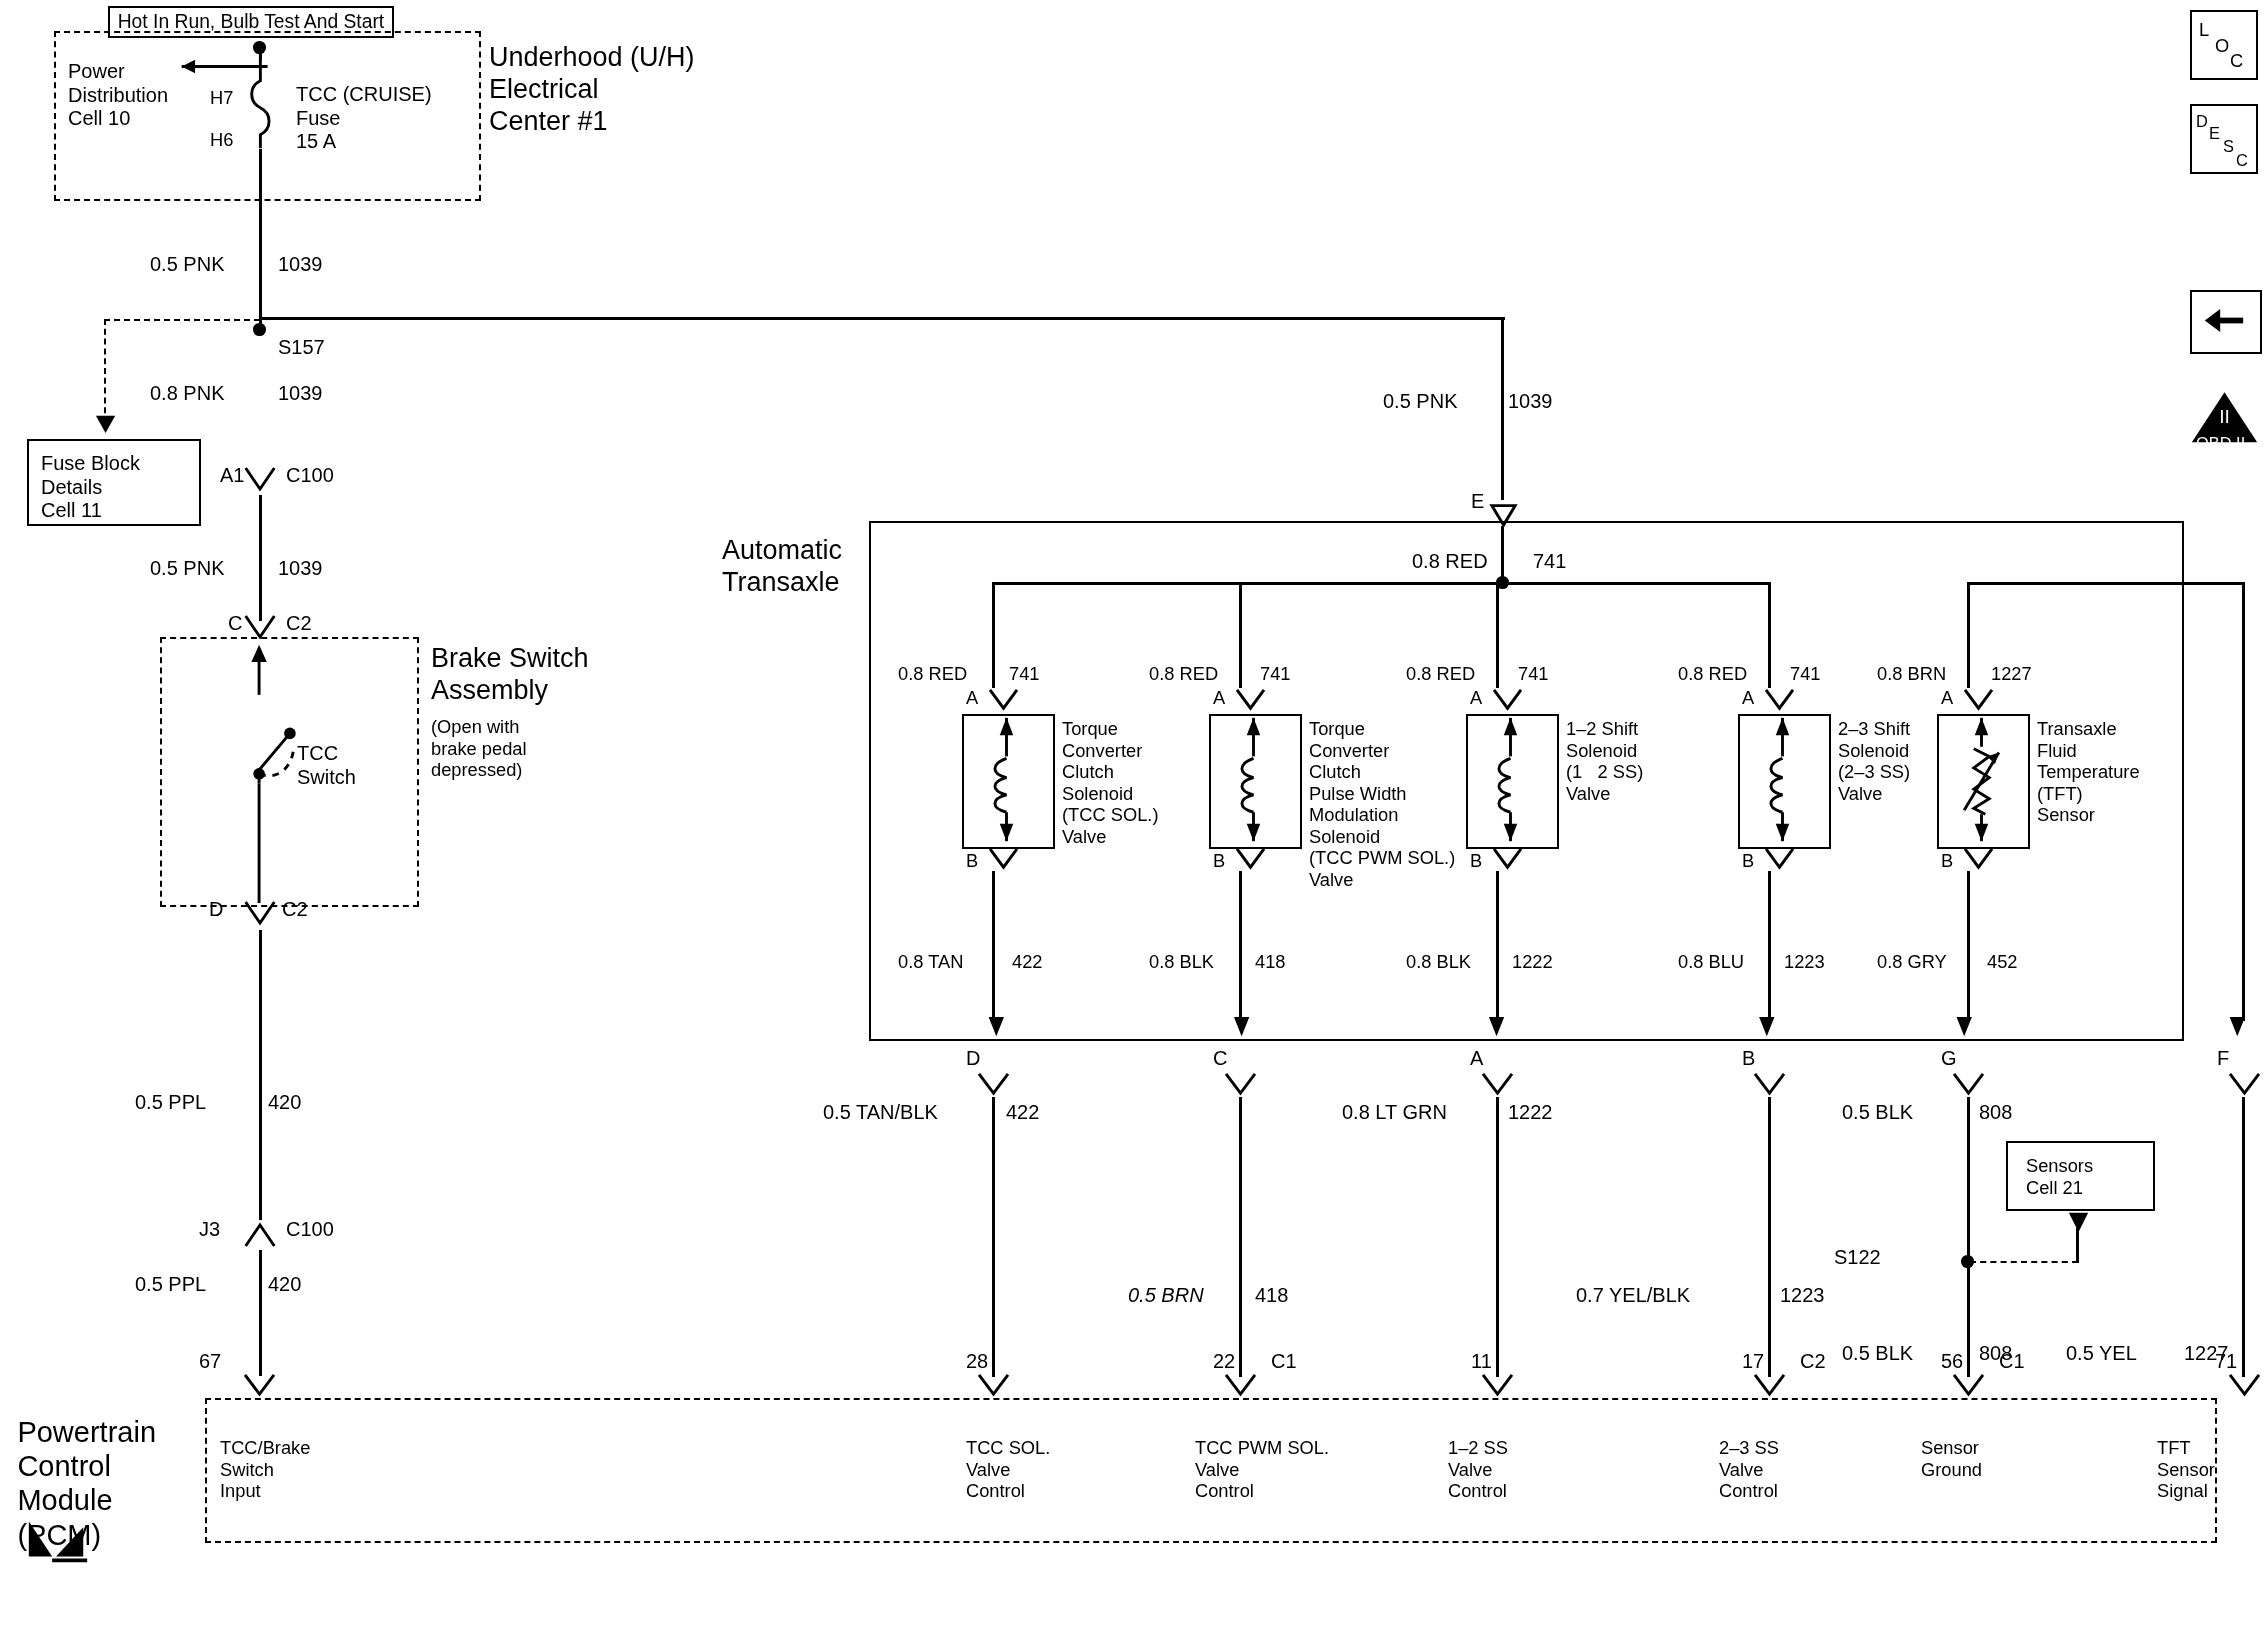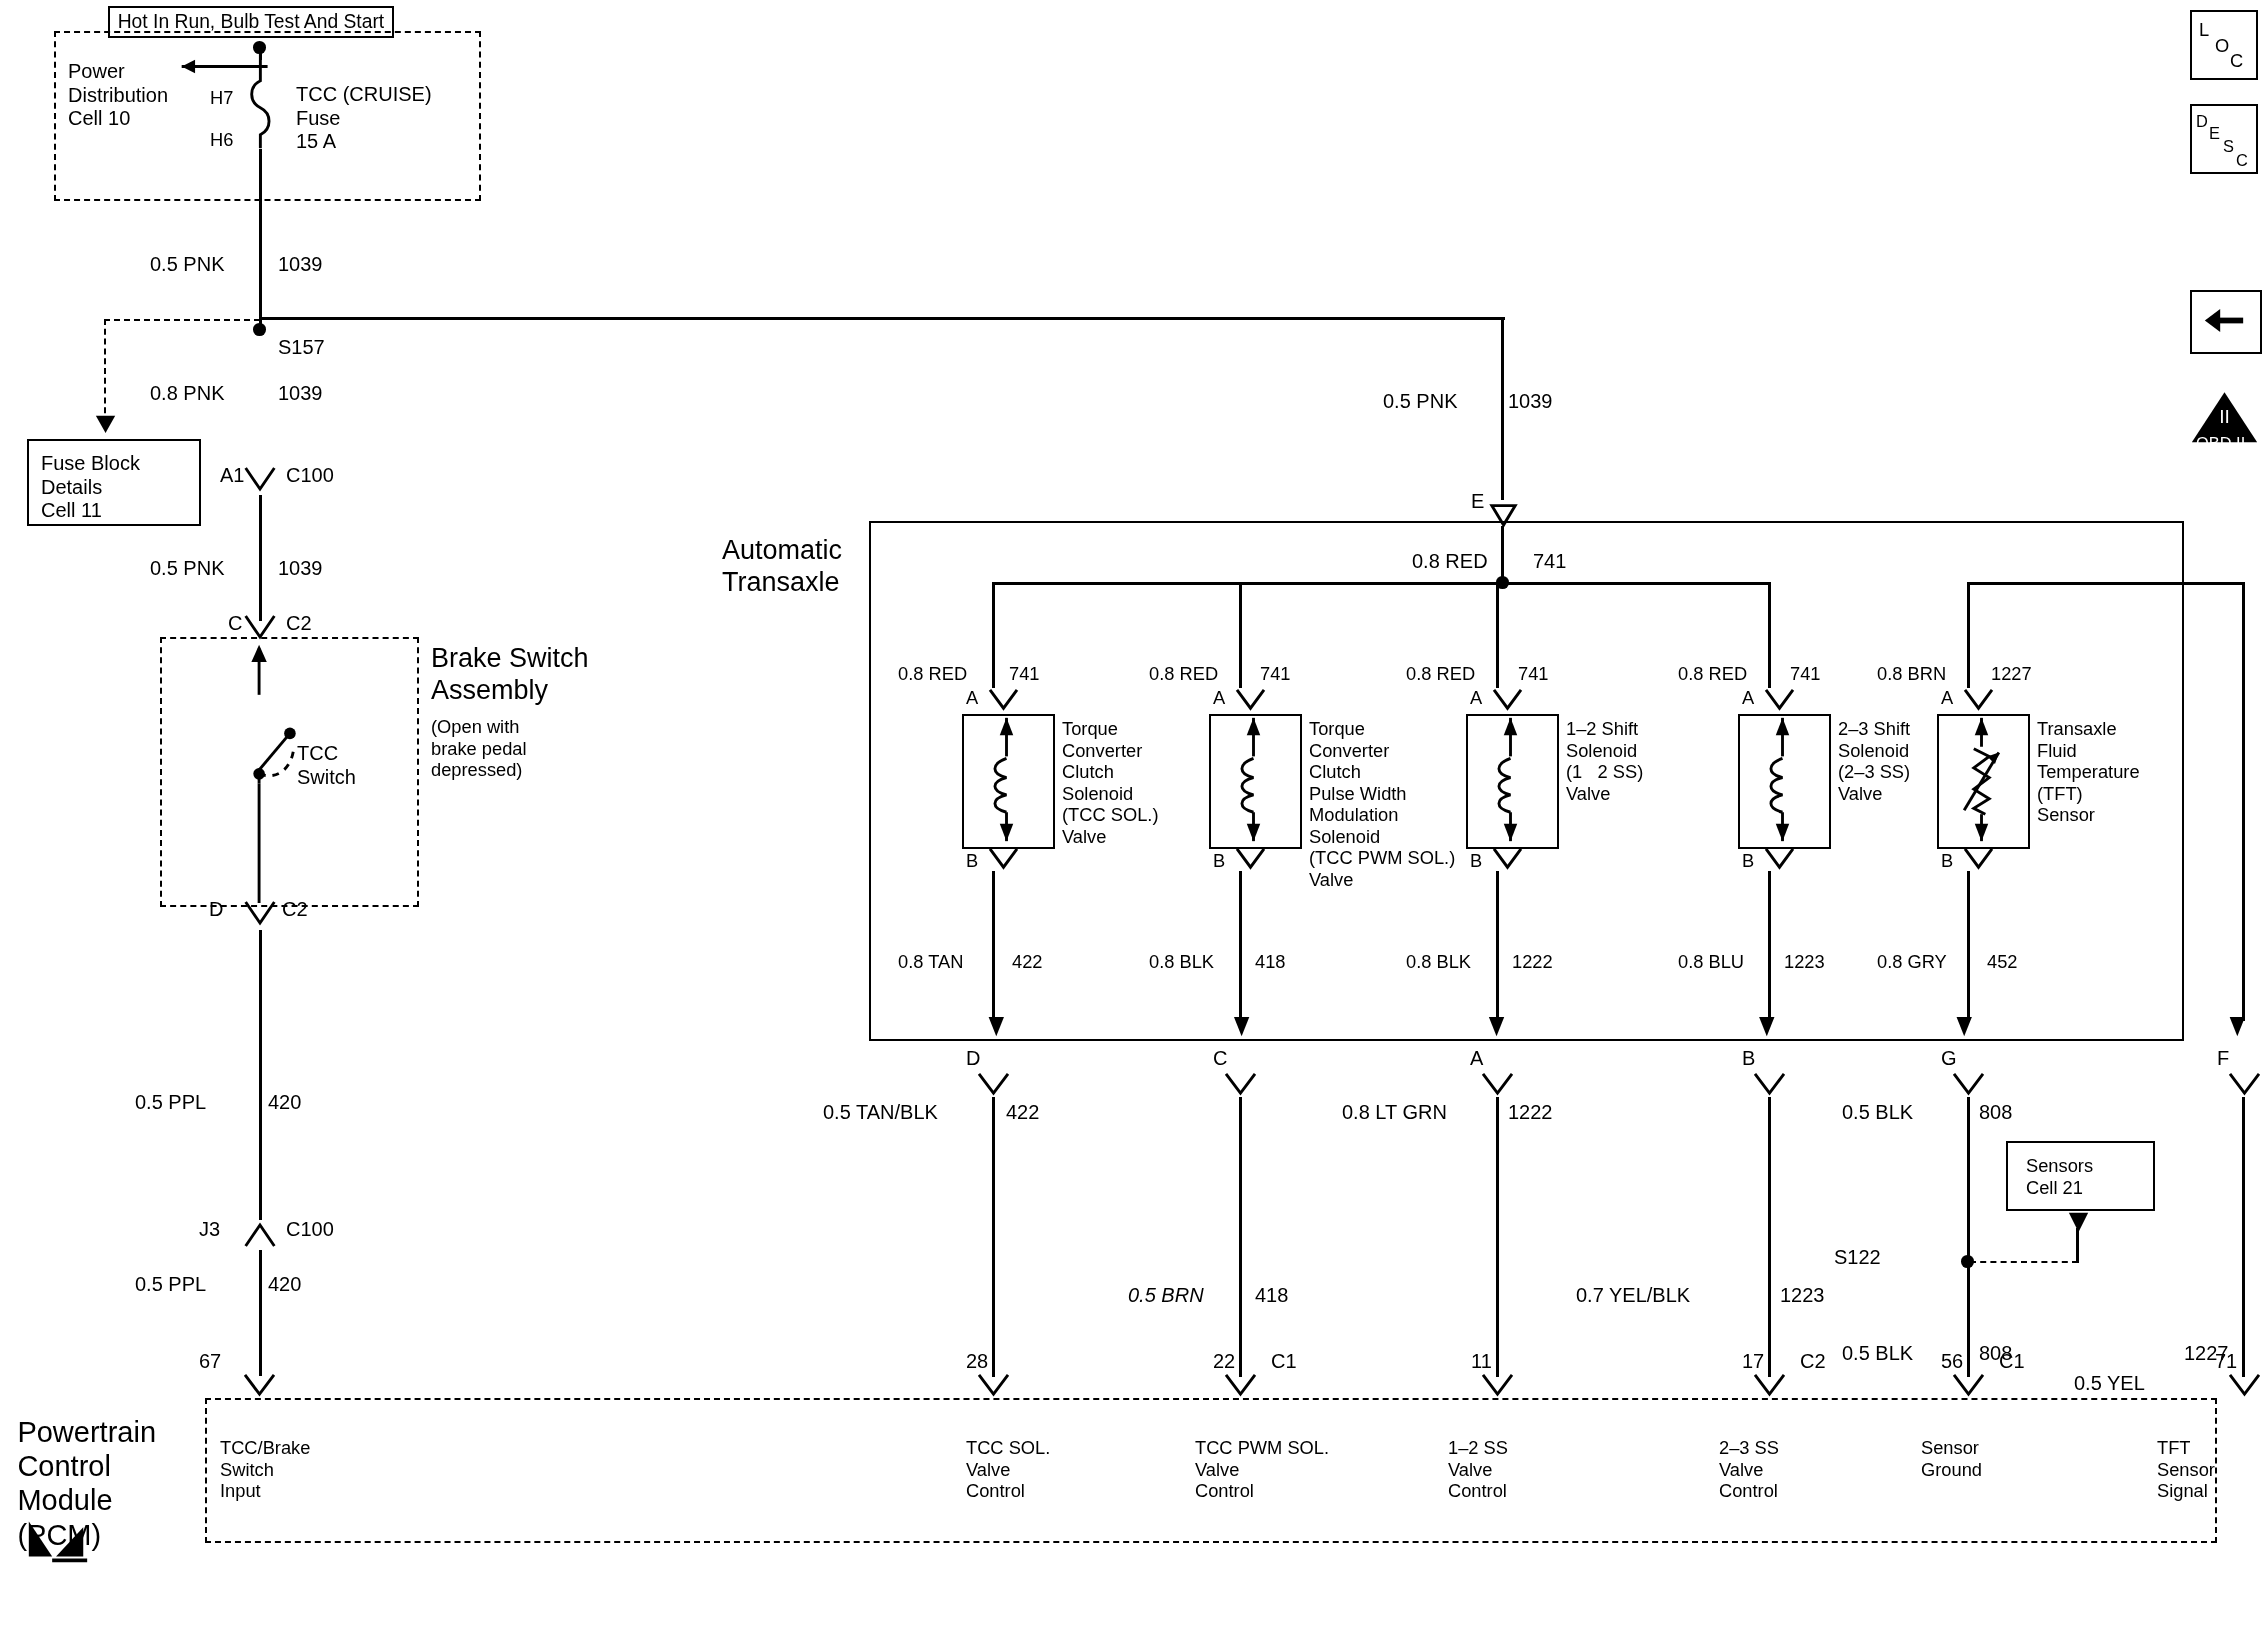--- a/index.html
+++ b/index.html
@@ -35,20 +35,23 @@
 <div id="page">
 
   <div class="titlebox" style="left:108px; top:5.8px;">Hot In Run, Bulb Test And Start</div>
 
   <div class="dashbox" style="left:54px; top:31px; width:423px; height:166px;"></div>
 
   <div class="lbl" style="left:68px; top:60px;">Power
 Distribution
 Cell 10</div>
 
+  <div class="lbl big" style="left:489px; top:42px;">Underhood (U/H)
+Electrical
+Center #1</div>
 
   <div class="lbl" style="left:296px; top:83px;">TCC (CRUISE)
 Fuse
 15 A</div>
 
   <div class="lbl sm" style="left:210px; top:87px;">H7</div>
   <div class="lbl sm" style="left:210px; top:129px;">H6</div>
 
   <svg style="left:241px; top:48px; width:58px; height:106px;" viewBox="0 0 60 110">
     <path d="M20 6 L20 34 C 8 40, 8 56, 20 62 C 32 68, 32 84, 20 90 L20 104" stroke="#000" stroke-width="3" fill="none"></path>
@@ -374,21 +377,21 @@
   <svg style="left:2066px; top:1207px; width:27px; height:27px;" viewBox="0 0 28 28">
     <polygon points="13,26 3,6 23,6" fill="#000"></polygon>
   </svg>
   <div class="vline" style="left:2076px; top:1228px; height:35px;"></div>
   <div class="dashh" style="left:1970px; top:1261px; width:108px;"></div>
   <div class="dot" style="left:1961px; top:1255px;"></div>
   <div class="lbl" style="left:1834px; top:1246px;">S122</div>
 
   <div class="lbl" style="left:1842px; top:1342px;">0.5 BLK</div>
   <div class="lbl" style="left:1979px; top:1342px;">808</div>
-  <div class="lbl" style="left:2066px; top:1372px;margin-left:8px;">0.5 YEL</div>
+  <div class="lbl" style="left:2066px; top:1342px;">0.5 YEL</div>
   <div class="lbl" style="left:2184px; top:1342px;">1227</div>
 
   <div class="lbl" style="left:966px; top:1350px;">28</div>
   <svg style="left:975px; top:1371px; width:37px; height:29px;" viewBox="0 0 38 30">
     <polyline points="4,4 19,24 34,4" fill="none" stroke="#000" stroke-width="3"></polyline>
   </svg>
 
   <div class="lbl" style="left:1213px; top:1350px;">22</div>
   <div class="lbl" style="left:1271px; top:1350px;">C1</div>
   <svg style="left:1222px; top:1371px; width:37px; height:29px;" viewBox="0 0 38 30">

